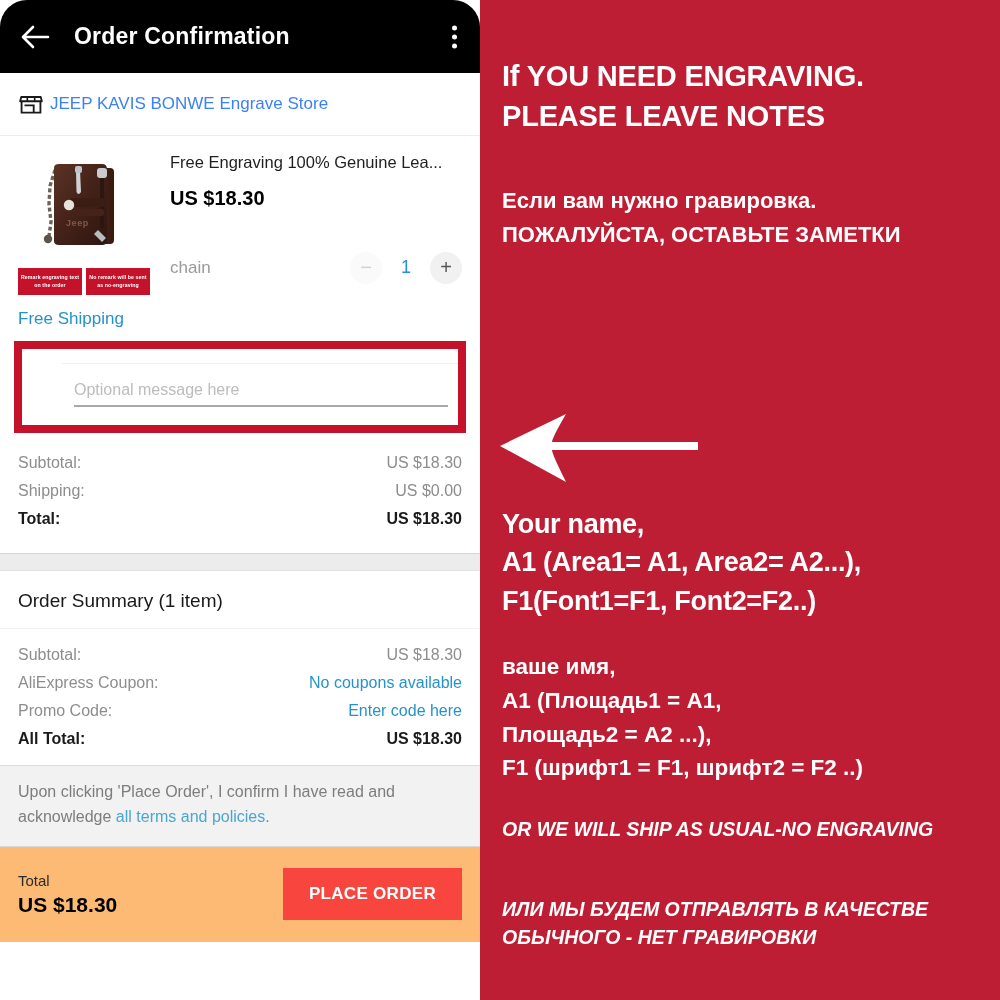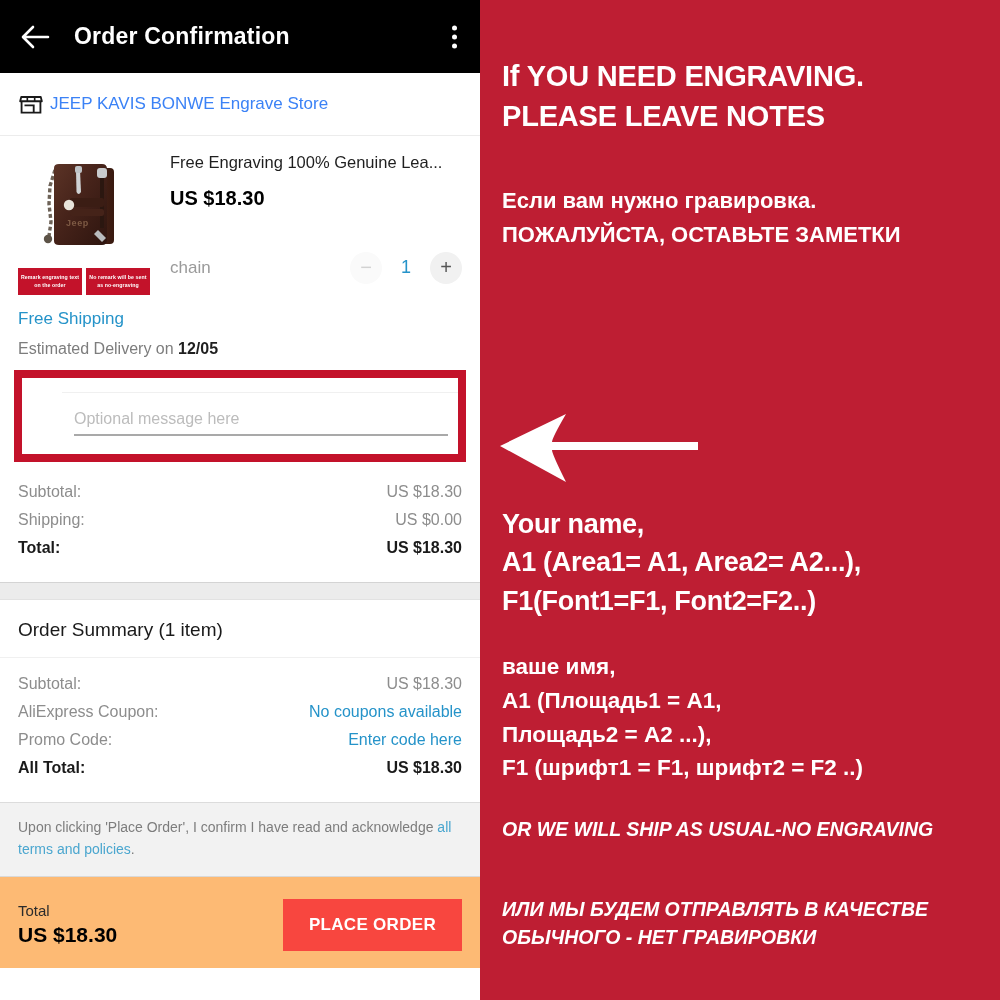--- a/index.html
+++ b/index.html
@@ -5,21 +5,21 @@
   * { box-sizing: border-box; margin: 0; padding: 0; }
   html, body {
     width: 1000px; height: 1000px;
     font-family: "Liberation Sans", sans-serif;
     background: #ffffff;
     overflow: hidden;
   }
   .screen { position: relative; width: 1000px; height: 1000px; display: flex; }
 
   
-  .phone { width: 480px; height: 968px; background: #ffffff; position: relative; overflow: hidden; }
+  .phone { width: 480px; height: 968px; background: #ffffff; position: relative; overflow: hidden; border-radius: 27px; }
 
   .appbar {
     height: 73px; background: #000000; display: flex; align-items: center;
     padding: 0 18px; position: relative;
   }
   .back-arrow { width: 34px; height: 34px; position: relative; flex: 0 0 auto; }
   .back-arrow svg { display: block; }
   .appbar-title {
     color: #ffffff; font-size: 23px; font-weight: bold; letter-spacing: .2px;
     margin-left: 22px;
@@ -89,21 +89,21 @@
   .trow.strong .tlabel, .trow.strong .tval { color: #1a1a1a; font-weight: bold; }
 
   .gap-band { height: 18px; background: #ececec; border-top: 1px solid #d4d4d4; border-bottom: 1px solid #e2e2e2; }
 
   .summary-head { padding: 19px 18px 16px 18px; font-size: 19px; color: #1a1a1a; border-bottom: 1px solid #f0f0f0; }
   .summary { padding: 12px 18px 12px 18px; }
   .link-val { color: #2593c9; font-size: 16px; }
 
   .terms {
     background: #f2f2f2; border-top: 1px solid #dcdcdc; padding: 14px 18px 16px 18px;
-    font-size: 14px; color: #7d7d7d; line-height: 1.55; margin-top: 8px;
+    font-size: 16px; color: #7d7d7d; line-height: 1.55;
   }
   .terms a { color: #4aa6cf; text-decoration: none; }
 
   .bottombar {
     border-top: 1px solid #d9d9d9; height: 96px; display: flex; align-items: center;
     justify-content: space-between; padding: 0 18px; background: #fdba74;
   }
   .bb-total-label { font-size: 15px; color: #2b2b2b; }
   .bb-total-val { font-size: 21px; font-weight: bold; color: #000; margin-top: 4px; }
   .place-order {
@@ -228,21 +228,20 @@
             <button class="step-btn step-minus">−</button>
             <span class="qty">1</span>
             <button class="step-btn step-plus">+</button>
           </span>
         </div>
       </div>
     </div>
 
     <div class="shipping">
       <div class="free-ship">Free Shipping</div>
-      <div class="eta"><span>Estimated Delivery on </span><b>12/05</b></div>
     </div>
 
     <div class="msgbox-outer">
       <div class="msgbox-inner">
         <div class="msg-topline"></div>
         <div class="msg-placeholder">Optional message here</div>
         <div class="msg-underline"></div>
       </div>
     </div>
 

